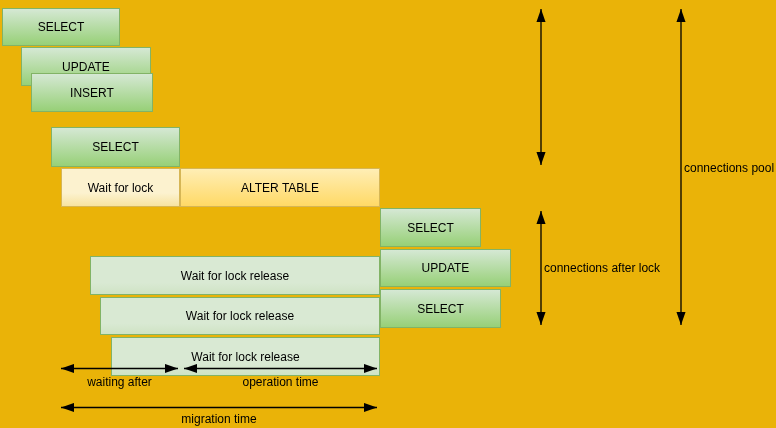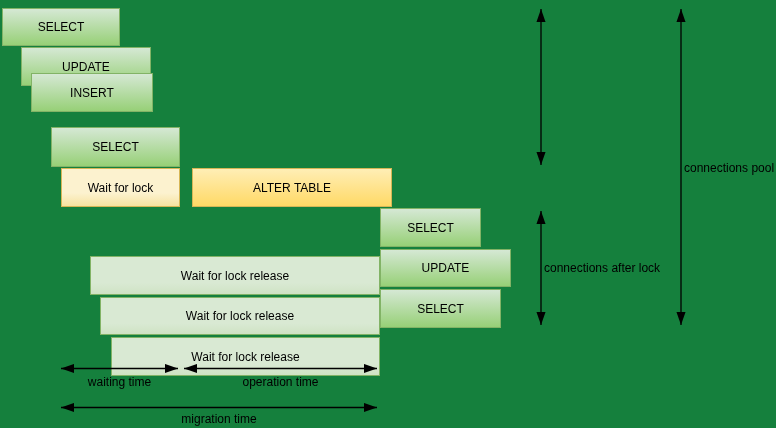--- a/index.html
+++ b/index.html
@@ -1,20 +1,20 @@
 <!DOCTYPE html>
 <html><head>
 <meta charset="utf-8">
 <style>
   html, body { margin: 0; padding: 0; background: #ffffff; }
   .canvas {
     position: relative;
     width: 776px;
     height: 428px;
-    background: #15803d;
+    background: #eab308;
     font-family: "Liberation Sans", sans-serif;
     font-size: 12px;
     color: #000000;
     overflow: hidden;
   }
   .box {
     position: absolute;
     box-sizing: border-box;
     display: flex;
     align-items: center;
@@ -58,21 +58,21 @@
 <body>
 
 <div class="canvas">
 
   <div class="box green-grad" style="left:2px; top:8px; width:118px; height:38px;">SELECT</div>
   <div class="box green-grad" style="left:21px; top:47px; width:130px; height:39px;">UPDATE</div>
   <div class="box green-grad" style="left:31px; top:73px; width:122px; height:39px;">INSERT</div>
   <div class="box green-grad" style="left:51px; top:127px; width:129px; height:40px;">SELECT</div>
 
   <div class="box yellow-flat" style="left:61px; top:168px; width:119px; height:39px;">Wait for lock</div>
-  <div class="box yellow-grad" style="left:180px; top:168px; width:200px; height:39px;margin-left:12px;">ALTER TABLE</div>
+  <div class="box yellow-grad" style="left:180px; top:168px; width:200px; height:39px;">ALTER TABLE</div>
 
   <div class="box green-flat" style="left:90px; top:208px; width:290px; height:39px;">Wait for lock release</div>
   <div class="box green-grad" style="left:380px; top:208px; width:101px; height:39px;">SELECT</div>
 
   <div class="box green-flat" style="left:100px; top:249px; width:280px; height:38px;">Wait for lock release</div>
   <div class="box green-grad" style="left:380px; top:249px; width:131px; height:38px;">UPDATE</div>
 
   <div class="box green-flat" style="left:111px; top:289px; width:269px; height:39px;">Wait for lock release</div>
   <div class="box green-grad" style="left:380px; top:289px; width:121px; height:39px;">SELECT</div>
 
@@ -89,17 +89,17 @@
     <line x1="541" y1="211" x2="541" y2="325" marker-start="url(#ah-start)" marker-end="url(#ah-end)"></line>
     <line x1="681" y1="9" x2="681" y2="325" marker-start="url(#ah-start)" marker-end="url(#ah-end)"></line>
     <line x1="61" y1="368.5" x2="178" y2="368.5" marker-start="url(#ah-start)" marker-end="url(#ah-end)"></line>
     <line x1="184" y1="368.5" x2="377" y2="368.5" marker-start="url(#ah-start)" marker-end="url(#ah-end)"></line>
     <line x1="61" y1="407.5" x2="377" y2="407.5" marker-start="url(#ah-start)" marker-end="url(#ah-end)"></line>
   </svg>
 
   <div class="lbl" style="left:544px; top:261px;">connections after lock</div>
   <div class="lbl" style="left:684px; top:161px;">connections pool</div>
 
-  <div class="lbl centered" style="left:61px; top:375px; width:117px;">waiting time</div>
+  <div class="lbl centered" style="left:61px; top:375px; width:117px;">waiting after</div>
   <div class="lbl centered" style="left:184px; top:375px; width:193px;">operation time</div>
   <div class="lbl centered" style="left:61px; top:412px; width:316px;">migration time</div>
 
 </div>
 
 </body></html>

